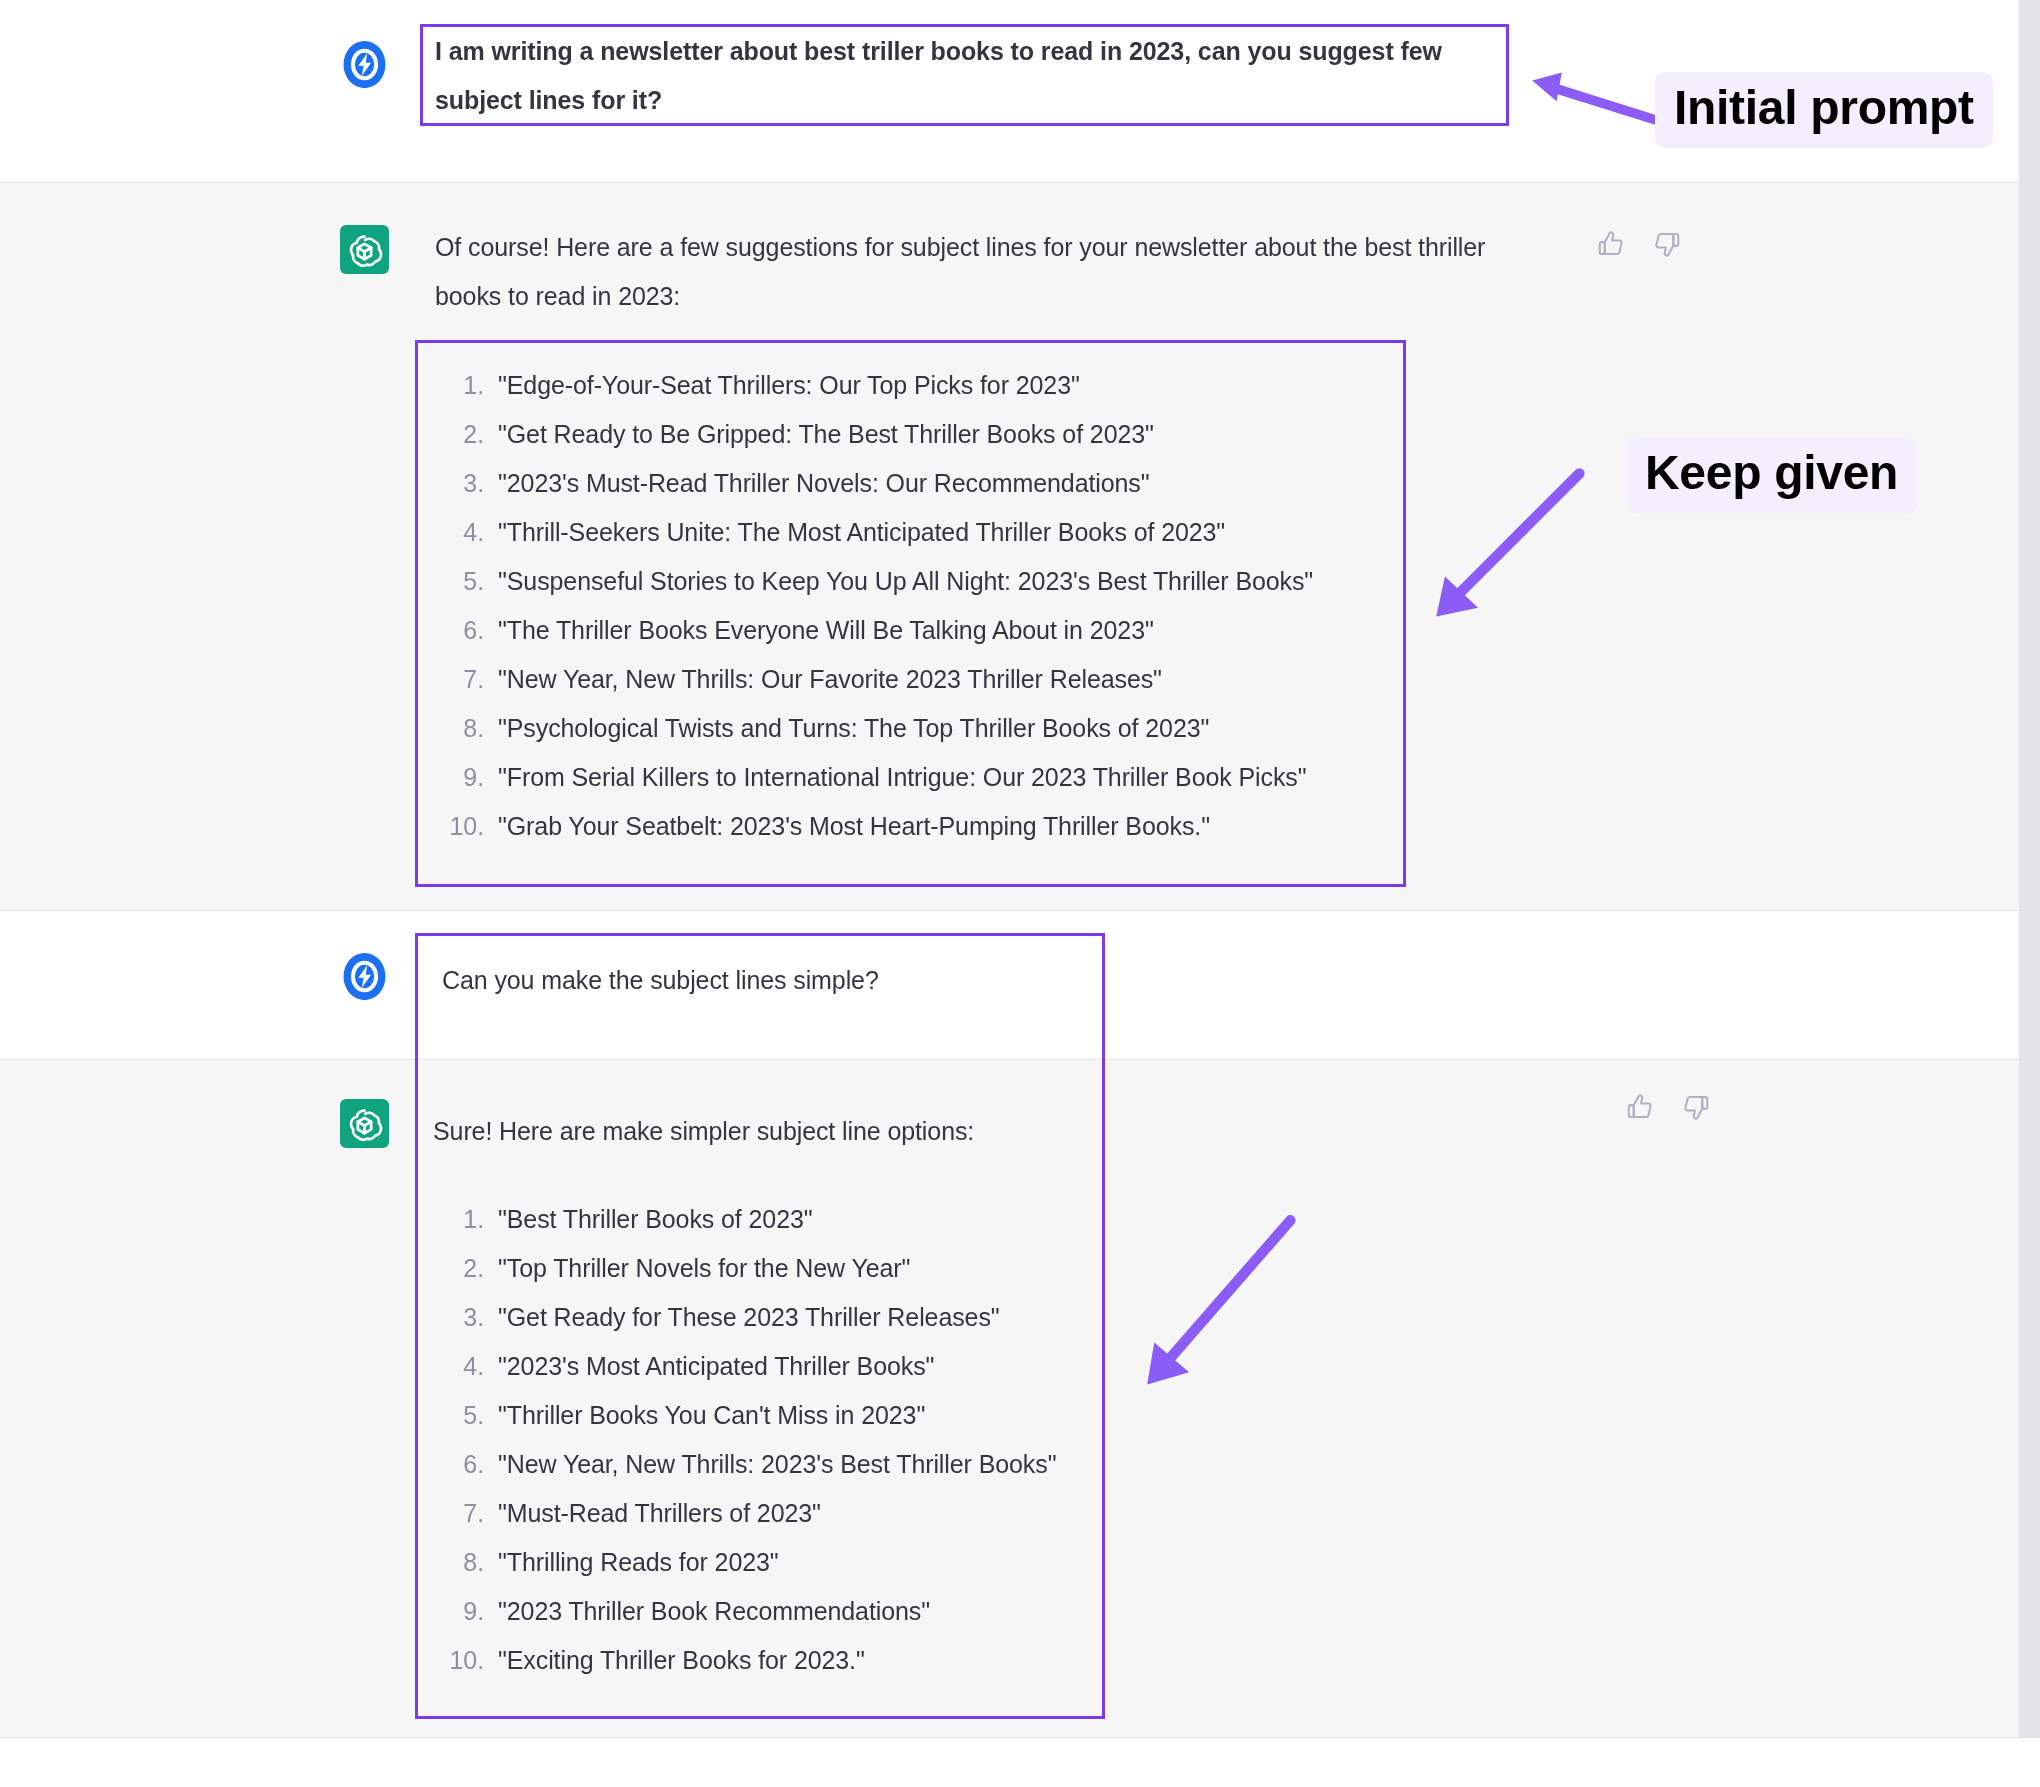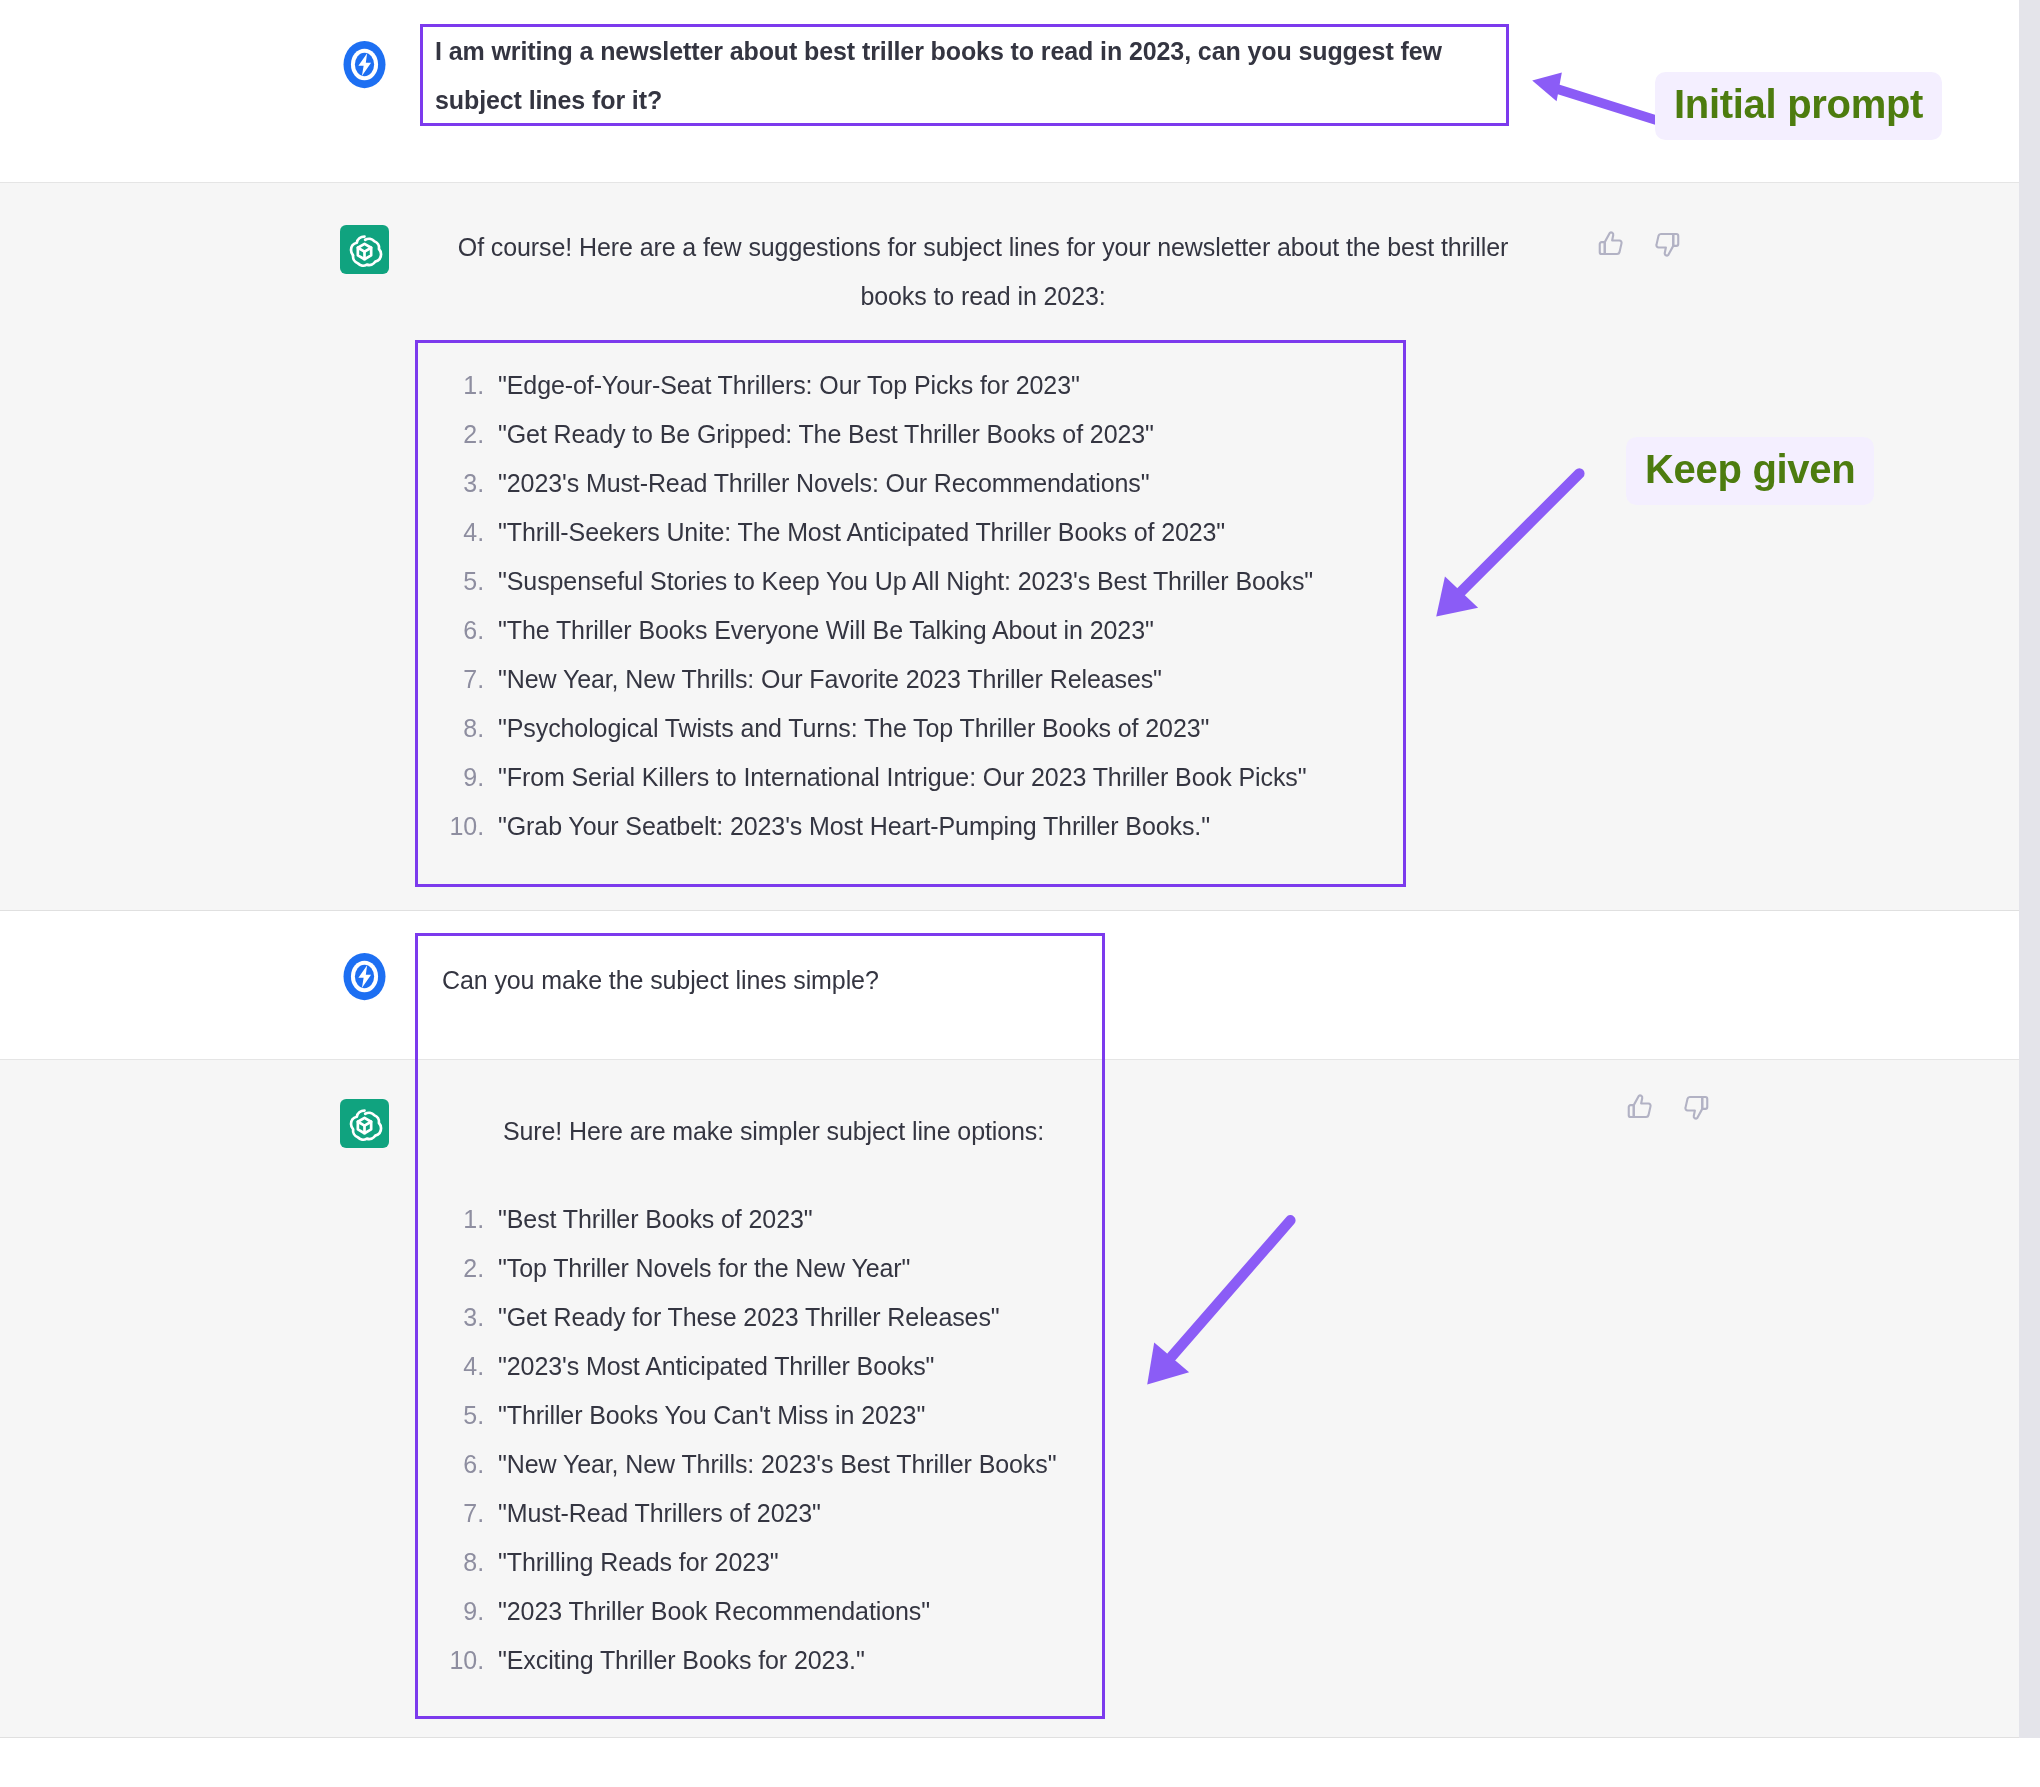--- a/index.html
+++ b/index.html
@@ -42,21 +42,21 @@
   .av-b2{ left:340px; top:1099px; }
 
   
   .msg{
     position:absolute;
     font-size:25px;
     line-height:49px;
     color:#343541;
     letter-spacing:-0.1px;
   }
-  .msg.bot{ color:#343541;text-align:center; }
+  .msg.bot{ color:#343541; }
 
   .m-u1{ left:435px; top:27px; width:1061px;font-weight:bold; }
   .m-b1{ left:435px; top:223px; width:1096px; }
   .m-u2{ left:433px; top:956px; width:629px;margin-left:9px; }
   .m-b2{ left:433px; top:1107px; width:681px; }
 
   
   ol.suggestions{
     position:absolute;
     list-style:none;
@@ -92,23 +92,23 @@
     pointer-events:none;
   }
   .hl-prompt1{ left:420px; top:23.6px;  width:1089px; height:102px; }
   .hl-ideas  { left:415px; top:340px; width:991px; height:547px; }
   .hl-prompt2{ left:415px; top:933px; width:690px; height:786px; }
 
   
   .anno{
     position:absolute;
     background:#f4efff;
-    color:#4d7c0f;
+    color:#000000;
     font-weight:bold;
-    font-size:40px;
+    font-size:48px;
     line-height:1;
     padding:12.2px 19px 15.7px 19px;
     border-radius:10.5px;
     white-space:nowrap;
     letter-spacing:-0.3px;
   }
   .anno-initial{ left:1655px; top:72px; }
   .anno-ideas  { left:1626px; top:437px; }
   .anno-changes{ left:1264px; top:1115px; }
 

